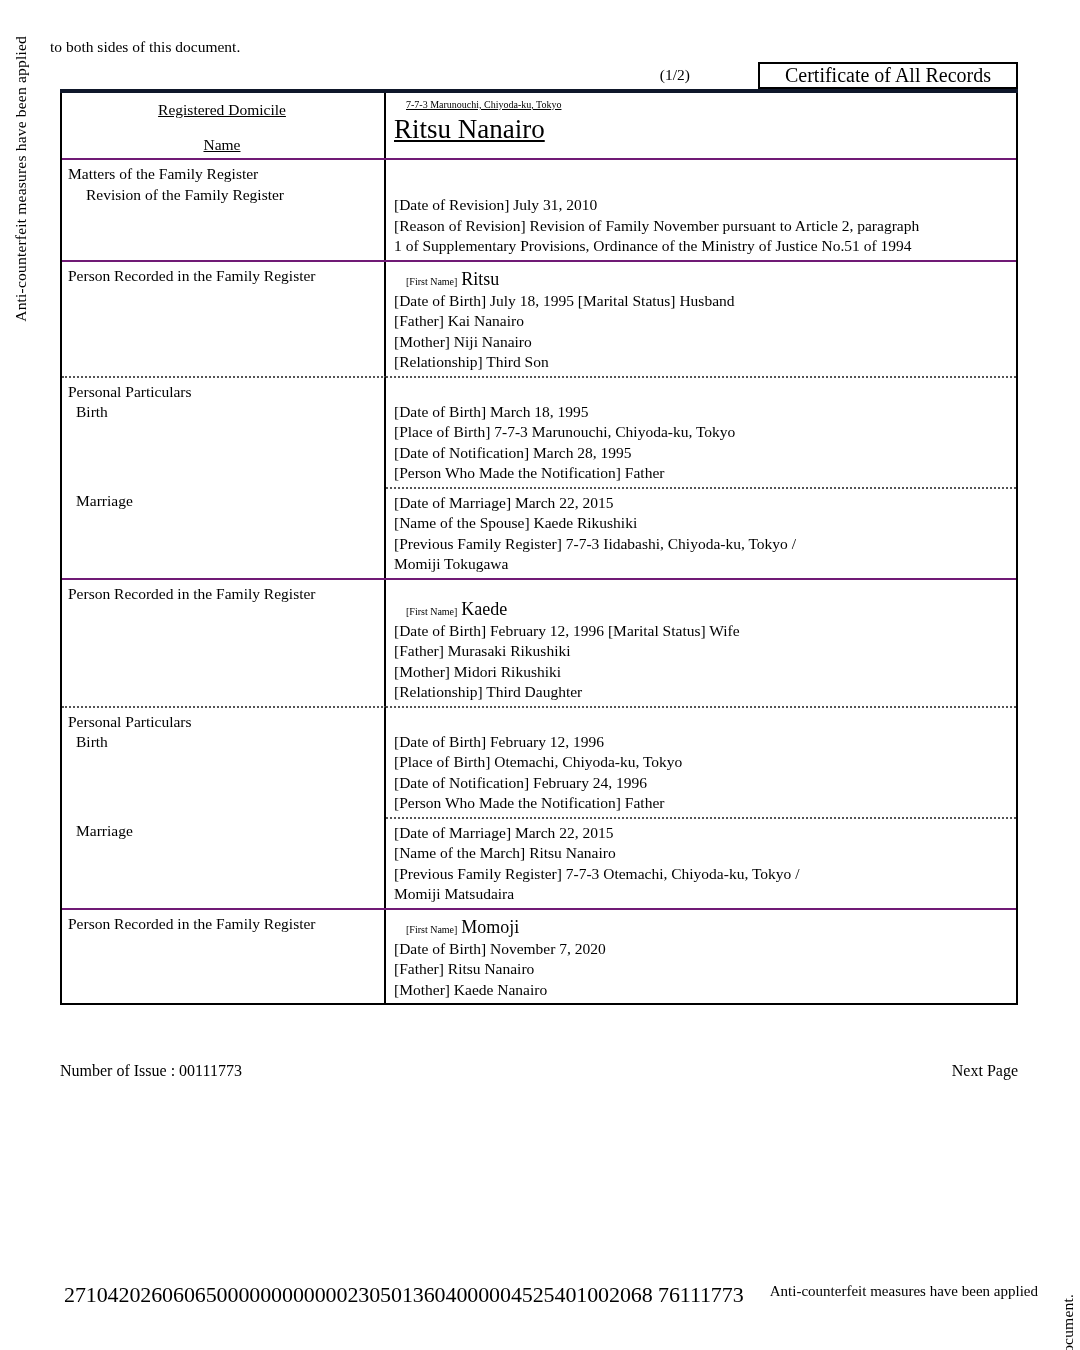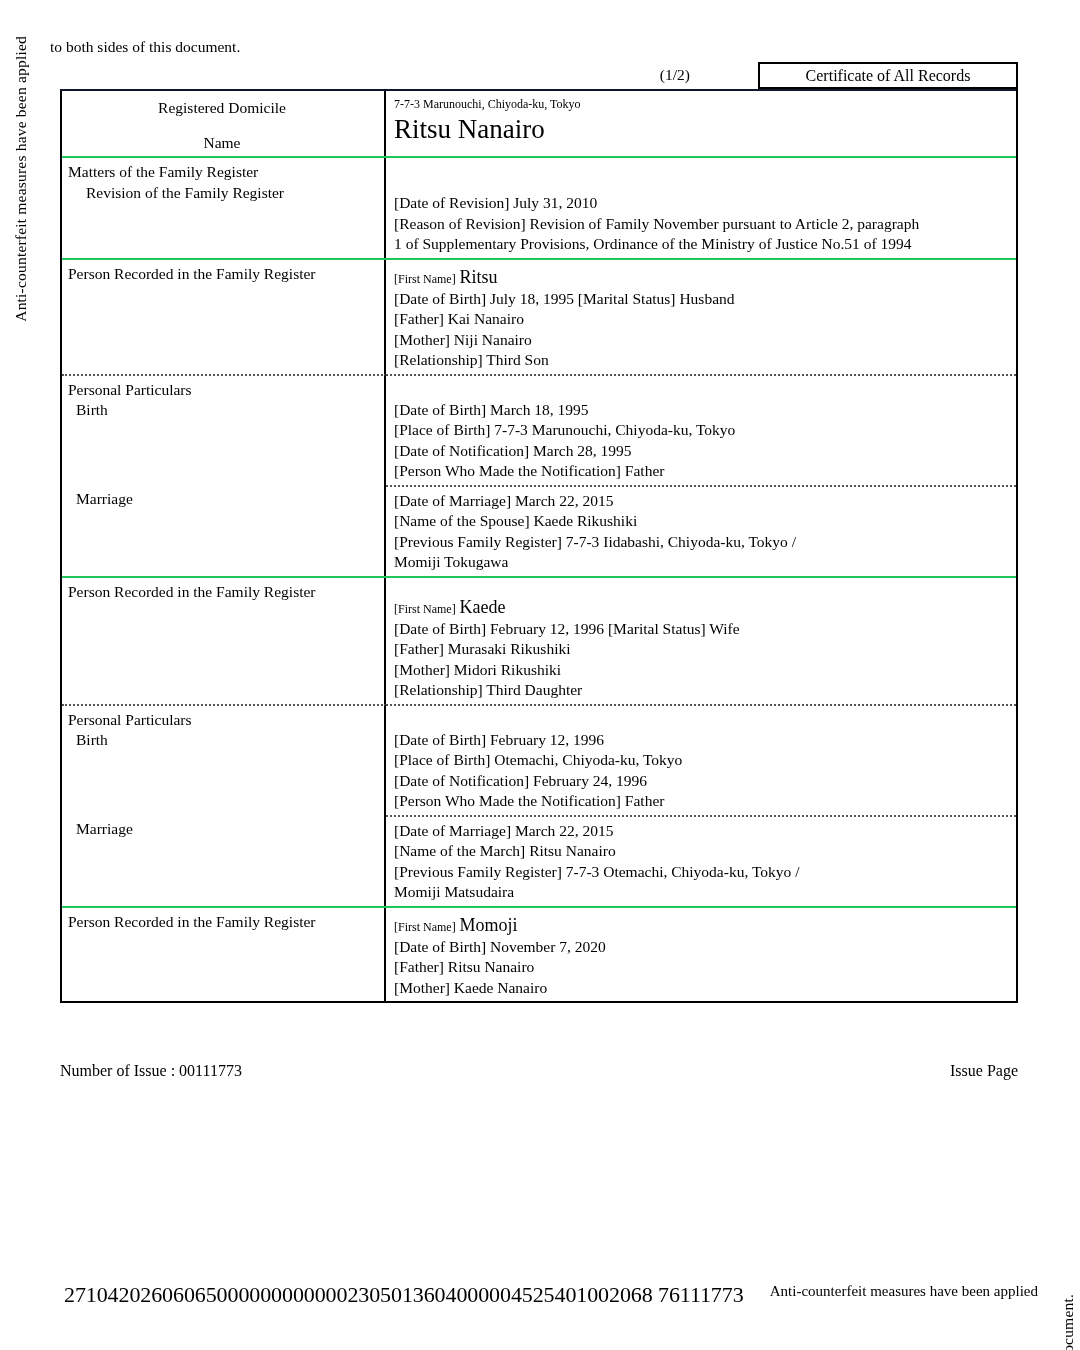--- a/index.html
+++ b/index.html
@@ -65,21 +65,21 @@
     position: absolute;
     right: 0;
     top: 0;
     width: 260px;
     height: 27px;
     border: 2px solid #000;
     box-sizing: border-box;
     display: flex;
     align-items: center;
     justify-content: center;
-    font-size: 16px;
+    font-size: 20px;
     background: #fff;
   }
 
   
   .doc-table {
     position: absolute;
     left: 60px;
     top: 89px;
     width: 958px;
     border-collapse: collapse;
@@ -108,37 +108,37 @@
     box-sizing: border-box;
     border-right: 2px solid #000;
     padding: 6px 8px 6px 6px;
   }
   .col-r {
     flex: 1;
     box-sizing: border-box;
     padding: 6px 8px 6px 8px;
   }
 
-  .row-solid-top { border-top: 2px solid #22c55e; }
+  .row-solid-top { border-top: 2px solid #701a75; }
   .row-dot-top-l { border-top: 2px dotted #555; }
   .row-dot-top-r { border-top: 2px dotted #555; }
 
   .label-c { text-align: center; }
   .lines > div { margin: 0 0 5px 0; }
   .lines > div:last-child { margin-bottom: 0; }
 
   .big-name {
     font-size: 27px;
     line-height: 1.15;
   }
   .mid-name {
     font-size: 18px;
     line-height: 1;
   }
-  .sm { font-size: 12px; }
+  .sm { font-size: 10px; margin-left: 12px; }
 
   
   .hdr-l { padding-top: 9px; }
   .hdr-r { padding-top: 7px; }
 
   
   .footer-line {
     position: absolute;
     left: 60px;
     top: 1062px;
@@ -174,21 +174,21 @@
 
 <div class="title-row">
   <div class="page-frac">(1/2)</div>
   <div class="cert-title-box">Certificate of All Records</div>
 </div>
 
 <table class="doc-table">
   <tbody>
 
   <tr>
-    <td class="outer" style="border-top:2px solid #0f172a;">
+    <td class="outer" style="border-top:4px solid #0f172a;text-decoration:underline;">
       <div class="sec">
         <div class="col-l hdr-l">
           <div class="label-c" style="margin-bottom:19px;">Registered Domicile</div>
           <div class="label-c">Name</div>
         </div>
         <div class="col-r hdr-r">
           <div class="sm" style="margin-bottom:4px;">7-7-3 Marunouchi, Chiyoda-ku, Tokyo</div>
           <div class="big-name">Ritsu Nanairo</div>
         </div>
       </div>
@@ -334,17 +334,17 @@
         </div>
       </div>
     </td>
   </tr>
 
   </tbody>
 </table>
 
 <div class="footer-line">
   <span>Number of Issue : 00111773</span>
-  <span>Issue Page</span>
+  <span>Next Page</span>
 </div>
 
 <div class="barcode-num">271042026060650000000000002305013604000004525401002068 76111773</div>
 <div class="bottom-right-note">Anti-counterfeit measures have been applied</div>
 
 </body></html>

